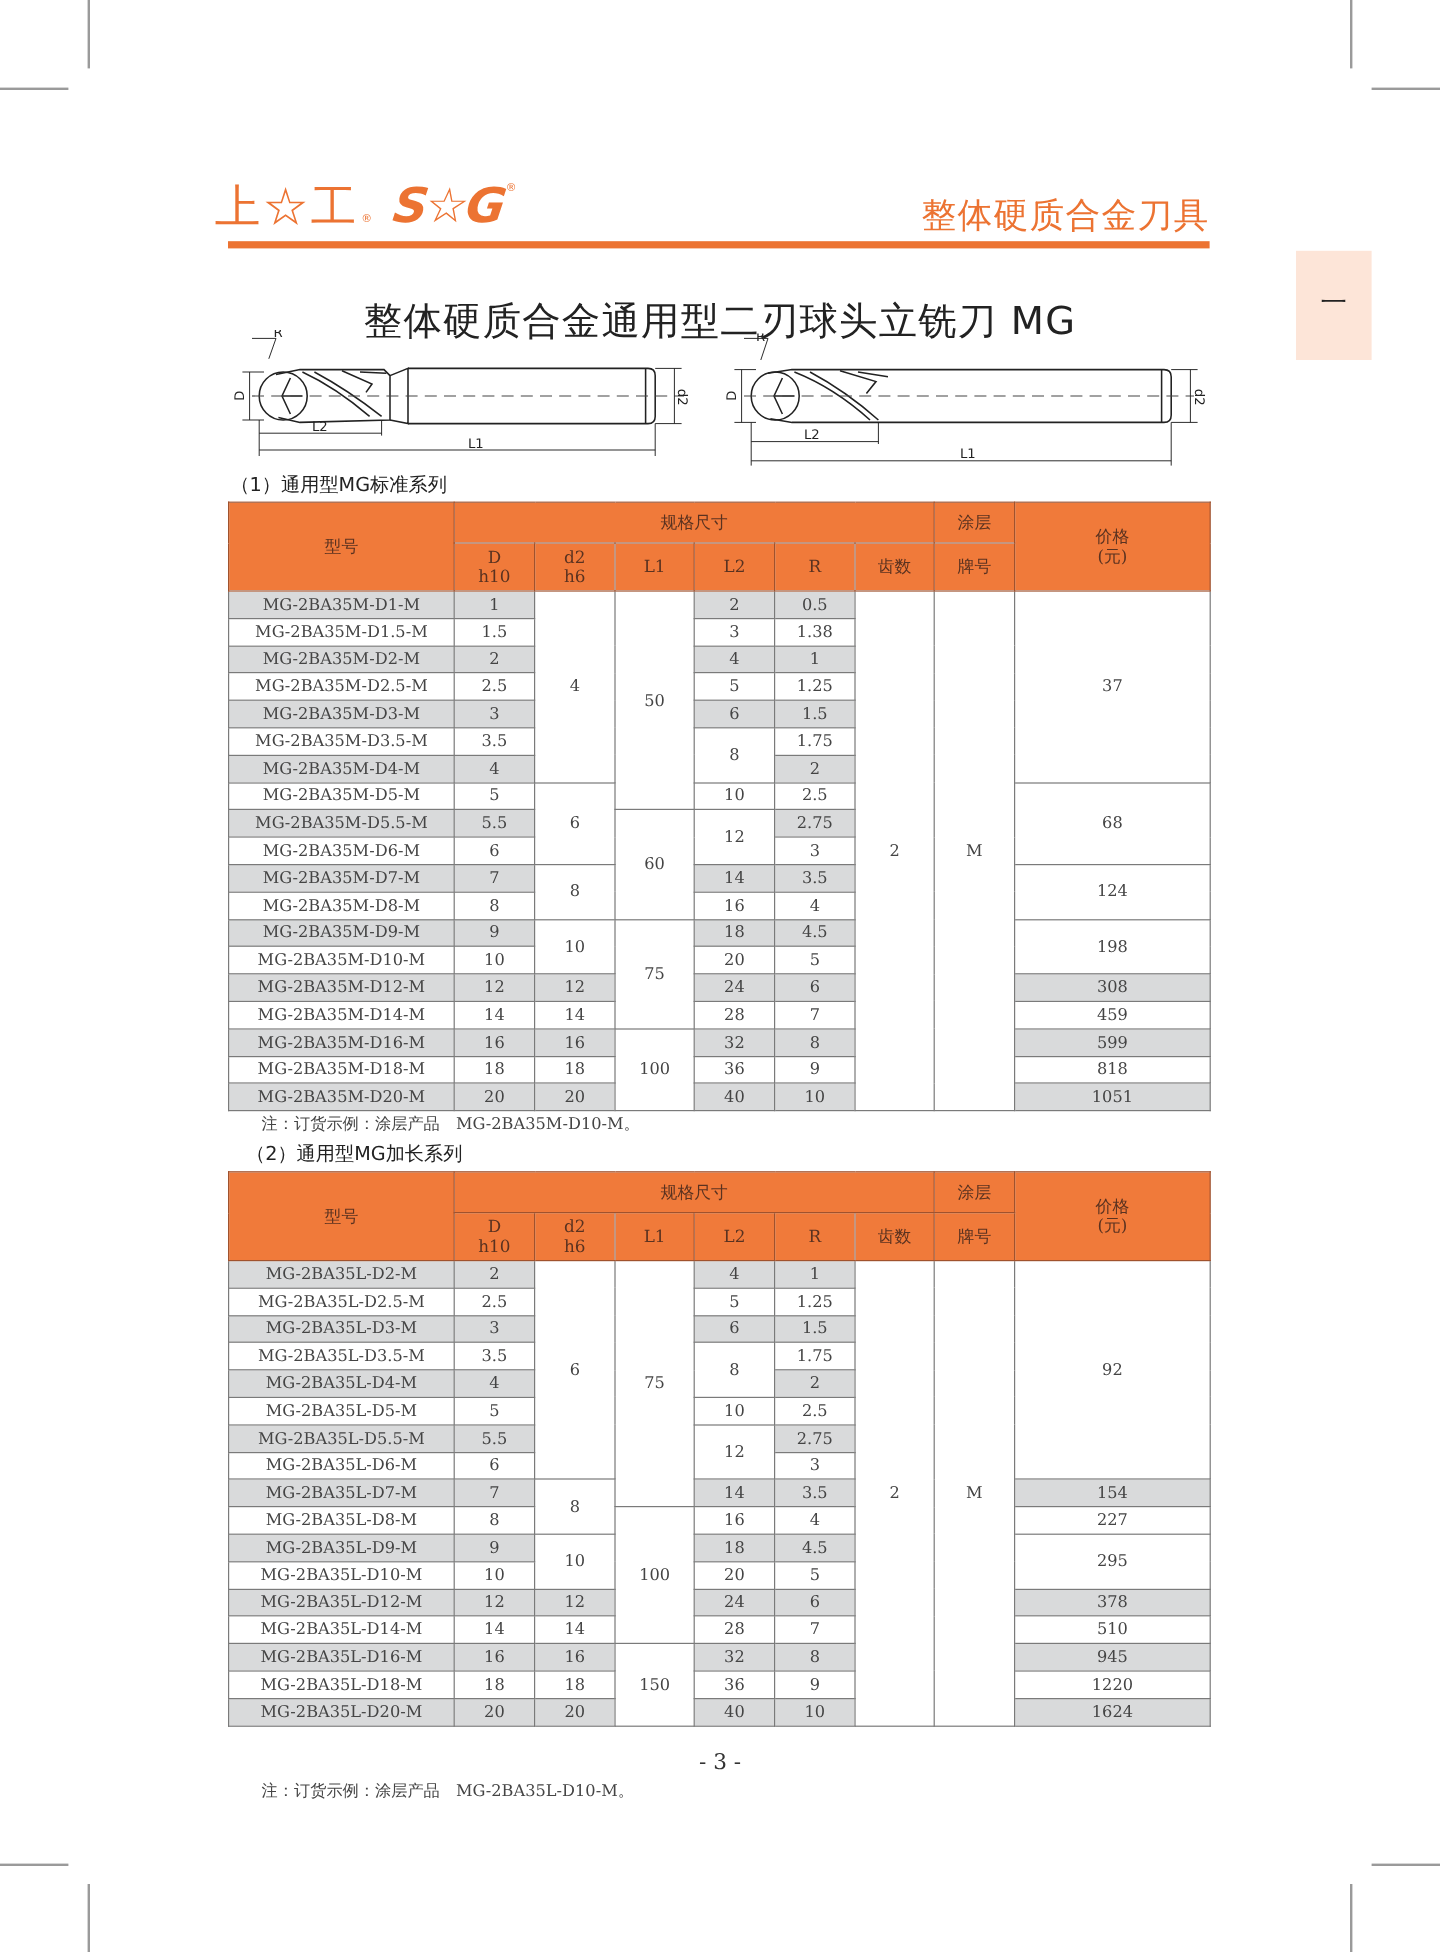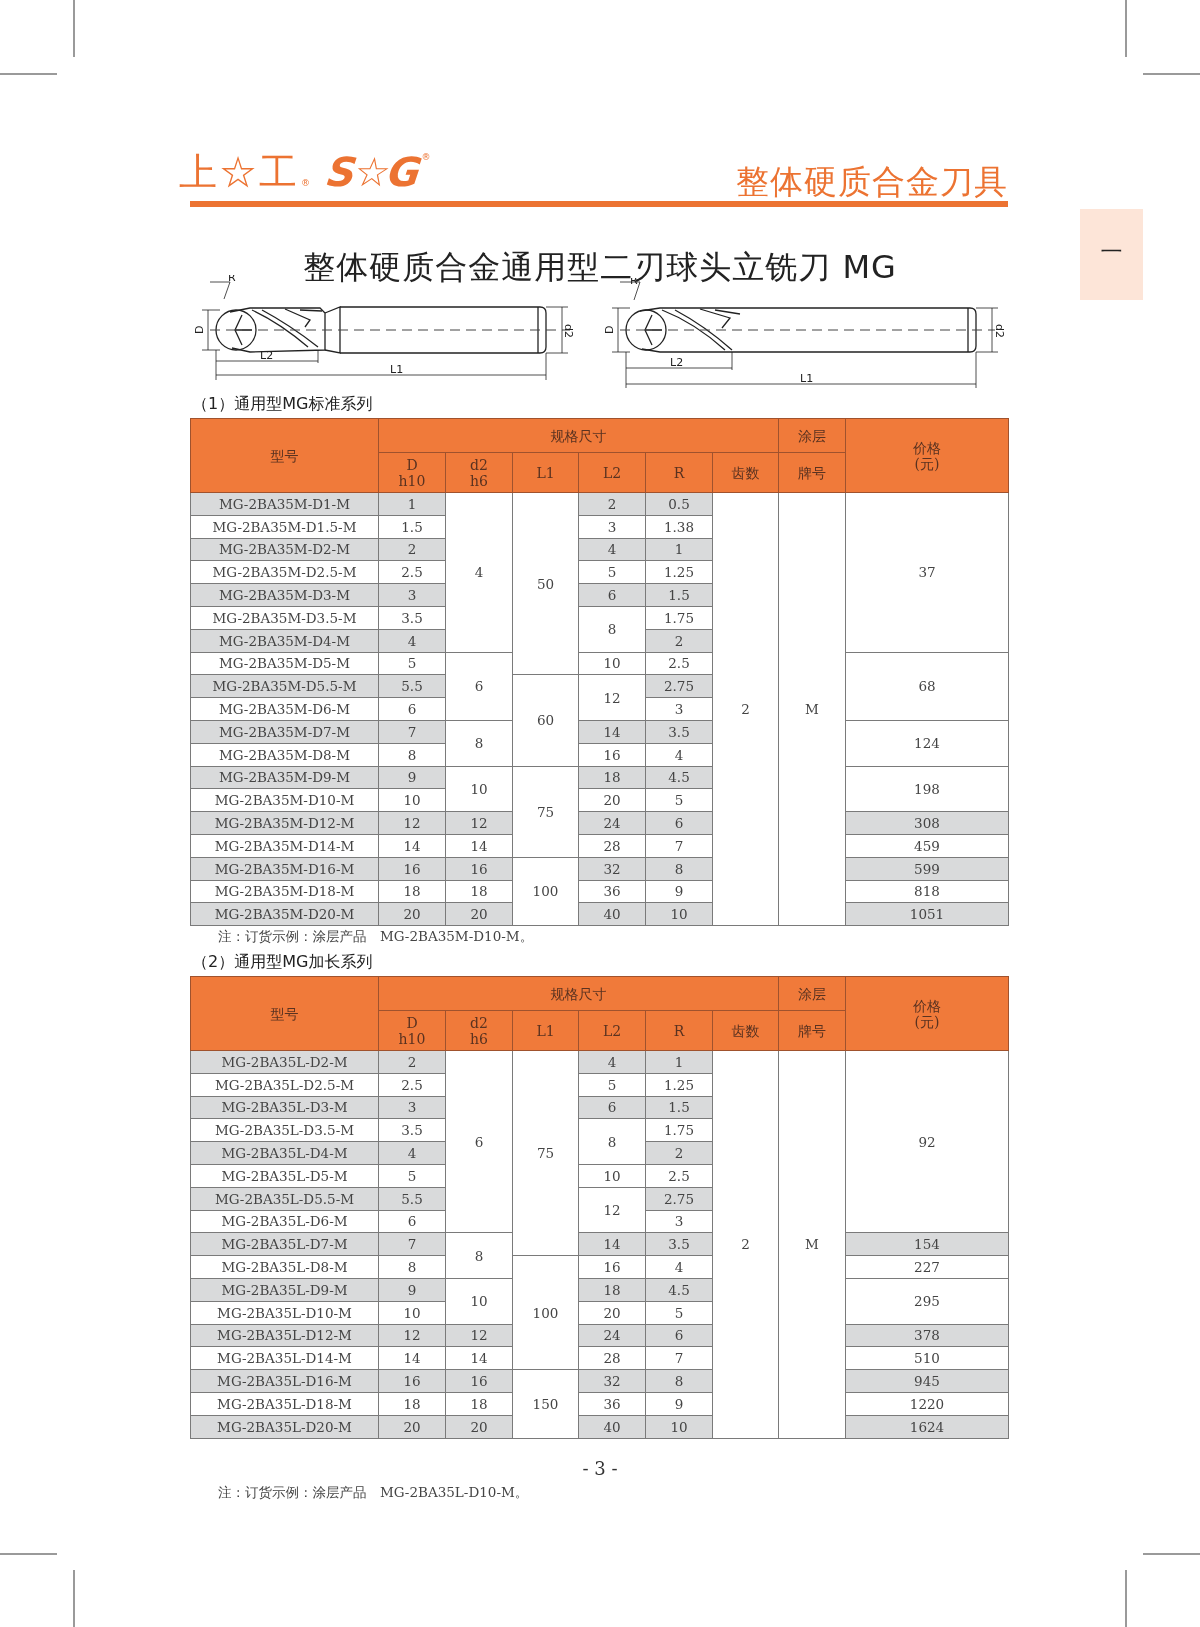--- a/index.html
+++ b/index.html
@@ -5,21 +5,21 @@
   html, body { margin: 0; padding: 0; background: #ffffff; }
   body { width: 1200px; height: 1627px; position: relative; overflow: hidden;
          font-family: "DejaVu Sans", "Liberation Sans", sans-serif; color: #222; }
   .crop { position: absolute; background: #9a9a9a; }
   .logo-wrap { position: absolute; left: 179px; top: 148px; height: 44px; display: flex; align-items: flex-end; }
   .logo-cn { color: #ec7332; font-family: "DejaVu Serif", serif; font-size: 38px; letter-spacing: 2px; line-height: 40px; }
   .logo-reg { color: #ec7332; font-size: 9px; margin: 0 18px 4px 2px; }
   .logo-sg { color: #ec7332; font-family: "DejaVu Sans", sans-serif; font-weight: bold; font-style: italic;
              font-size: 40px; line-height: 40px; letter-spacing: -2px; transform: skewX(-8deg); }
   .logo-sg-reg { color: #ec7332; font-size: 9px; align-self: flex-start; margin-top: 4px; margin-left: 2px; }
-  .header-title { position: absolute; right: 192px; top: 160px; color: #ec7332; font-size: 33px; letter-spacing: 1px; }
+  .header-title { position: absolute; right: 192px; top: 160px; color: #ec7332; font-size: 29px; letter-spacing: 1px; }
   .header-rule { position: absolute; left: 190px; top: 201px; width: 818px; height: 6px; background: #ec7332; }
   .side-tab { position: absolute; left: 1080px; top: 209px; width: 63px; height: 91px; background: #fde5d8;
               display: flex; justify-content: center; align-items: flex-start; padding-top: 28px; box-sizing: border-box;
               font-size: 22px; color: #222; }
   .doc-title { position: absolute; left: 0; width: 1200px; top: 246px; text-align: center; font-size: 32px; color: #222; letter-spacing: 1px; }
   .diagram { position: absolute; }
   .section-heading { position: absolute; left: 192px; font-size: 16px; color: #222; }
   table.spec { position: absolute; left: 190px; border-collapse: collapse; table-layout: fixed;
                font-family: "DejaVu Serif", "Liberation Serif", serif; font-size: 13.5px; color: #444; }
   table.spec td, table.spec th { border: 1px solid #7a7a7a; text-align: center; vertical-align: middle; padding: 0; overflow: hidden; white-space: nowrap; }
@@ -279,21 +279,21 @@
     <td class="g">20</td>
     <td class="g">40</td>
     <td class="g">10</td>
     <td class="g">1051</td>
   </tr>
 </tbody>
   </table>
 
 <div class="note" style="top:928px;">注：订货示例：涂层产品　MG-2BA35M-D10-M。</div>
 
-<div class="section-heading" style="top:952px;">（2）通用型MG加长系列</div>
+<div class="section-heading" style="top:952px;margin-left:13px;">（2）通用型MG加长系列</div>
 
 <table class="spec" style="top:976px;">
   <colgroup>
     <col style="width:188px">
       <col style="width:67px">
       <col style="width:67px">
       <col style="width:66px">
       <col style="width:67px">
       <col style="width:67px">
       <col style="width:66px">

